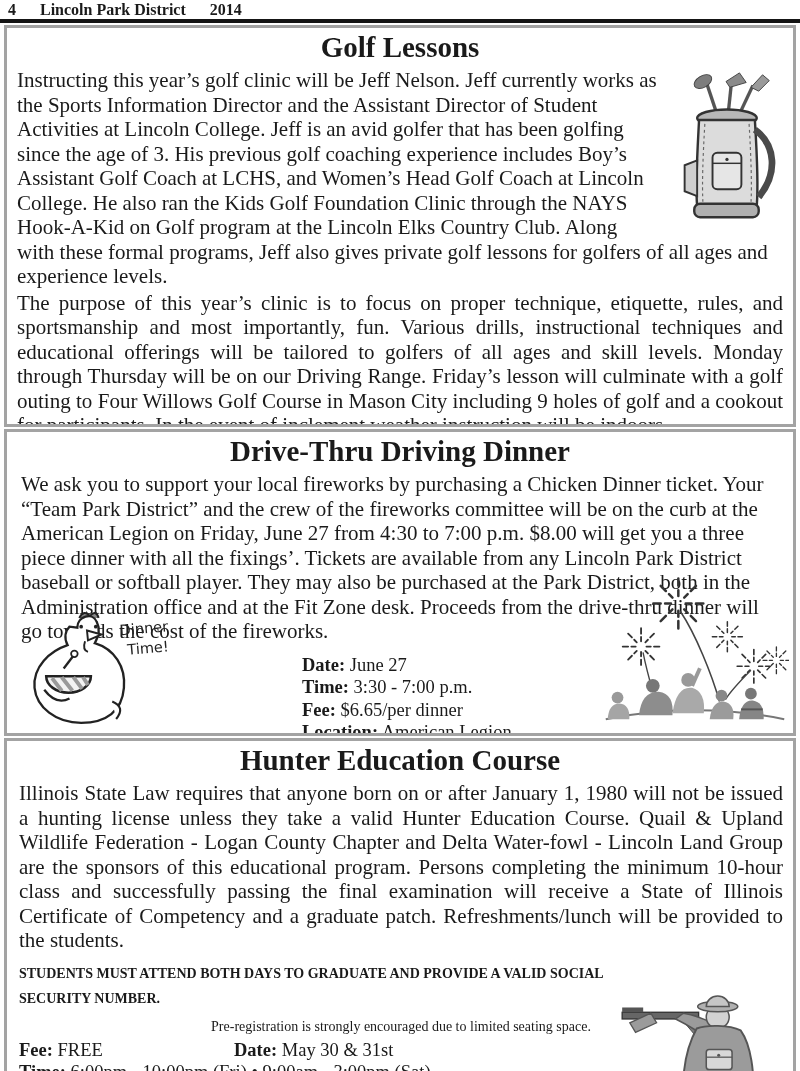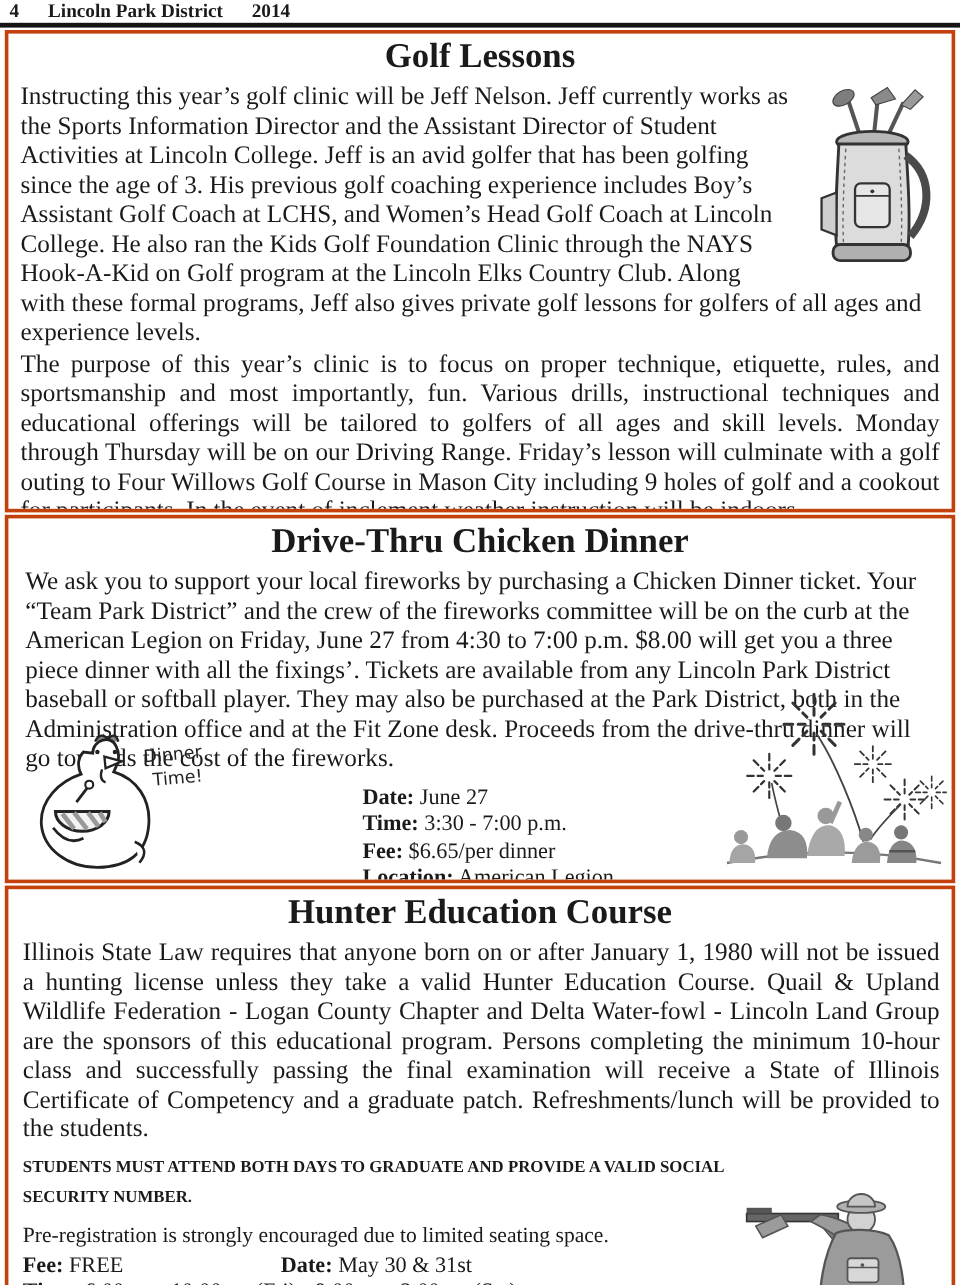--- a/index.html
+++ b/index.html
@@ -1,38 +1,38 @@
 <!DOCTYPE html>
 <html><head>
 <meta charset="utf-8">
 <style>
   html,body{margin:0;padding:0;background:#fff;}
   body{width:800px;height:1071px;overflow:hidden;color:#1a1a1a;
        font-family:"Liberation Serif","DejaVu Serif",serif;}
   .page-header{display:flex;align-items:flex-end;gap:24px;padding:1px 8px 0 8px;
        font-weight:bold;font-size:16px;height:18px;border-bottom:4px solid #151515;}
   .page-header .pgnum{margin-right:0;}
-  .section{border:3px solid #c2410c;margin:0 4px;overflow:hidden;position:relative;
+  .section{border:3px solid #a3a3a3;margin:0 4px;overflow:hidden;position:relative;
        box-sizing:border-box;background:#fff;}
   .sec-golf{height:402px;margin-top:2px;}
   .sec-chicken{height:307px;margin-top:2px;}
   .sec-hunter{height:420px;margin-top:2px;}
   h1.sec-title{font-size:29px;margin:3px 0 4px 0;text-align:center;font-weight:bold;}
   p.body-text{font-size:21px;line-height:24.5px;margin:2px 10px 0 10px;}
   .justify{text-align:justify;}
   .float-right-art{float:right;margin:2px 8px 4px 8px;}
   
   .details{font-size:18.5px;line-height:22.5px;}
   .details b{font-weight:bold;}
   .golf-details{margin:6px 10px 0 430px;display:grid;grid-template-columns:160px auto;}
   .chicken-details{margin:10px 0 0 295px;}
   .hunter-details{margin:4px 0 0 12px;display:grid;grid-template-columns:215px auto;width:600px;}
   .hunter-details .span2{grid-column:1 / span 2;}
   .warning-text{font-size:14px;line-height:25px;font-weight:bold;margin:8px 10px 0 12px;max-width:620px;}
-  .note-text{font-size:18px;margin:8px 10px 0 12px;}
+  .note-text{font-size:14px;margin:8px 10px 0 12px;text-align:center;}
   .abs{position:absolute;}
   .duck-art{left:12px;top:172px;}
   .fireworks-art{right:4px;top:144px;}
   .hunter-art{right:12px;bottom:4px;}
   svg text.hand{font-family:"DejaVu Sans",sans-serif;font-size:15px;fill:#222;}
 </style>
 </head>
 <body>
 
 <div class="page-header">
@@ -69,21 +69,21 @@
   <p class="body-text justify">The purpose of this year’s clinic is to focus on proper technique, etiquette, rules, and sportsmanship and most importantly, fun. Various drills, instructional techniques and educational offerings will be tailored to golfers of all ages and skill levels. Monday through Thursday will be on our Driving Range. Friday’s lesson will culminate with a golf outing to Four Willows Golf Course in Mason City including 9 holes of golf and a cookout for participants. In the event of inclement weather instruction will be indoors.</p>
 
   <div class="details golf-details">
     <span><b>Ages:</b> <span>9 - Adults</span></span>
     <span><b>Fee:</b> <span>$80/$90</span></span>
 
   </div>
 </div>
 
 <div class="section sec-chicken">
-  <h1 class="sec-title">Drive-Thru Chicken Dinner</h1>
+  <h1 class="sec-title">Drive-Thru Driving Dinner</h1>
   <p class="body-text" style="margin-left:14px;">We ask you to support your local fireworks by purchasing a Chicken Dinner ticket.  Your “Team Park District” and the crew of the fireworks committee will be on the curb at the American Legion on Friday, June 27 from 4:30 to 7:00 p.m.  $8.00 will get you a three piece dinner with all the fixings’.  Tickets are available from any Lincoln Park District baseball or softball player. They may also be purchased at the Park District, both in the Administration office and at the Fit Zone desk. Proceeds from the drive-thru dinner will go towards the cost of the fireworks.</p>
 
   <div class="details chicken-details">
     <div><b>Date:</b> <span>June 27</span></div>
     <div><b>Time:</b> <span>3:30 - 7:00 p.m.</span></div>
     <div><b>Fee:</b> <span>$6.65/per dinner</span></div>
     <div><b>Location:</b> <span>American Legion</span></div>
   </div>
 
   <span class="abs duck-art">

